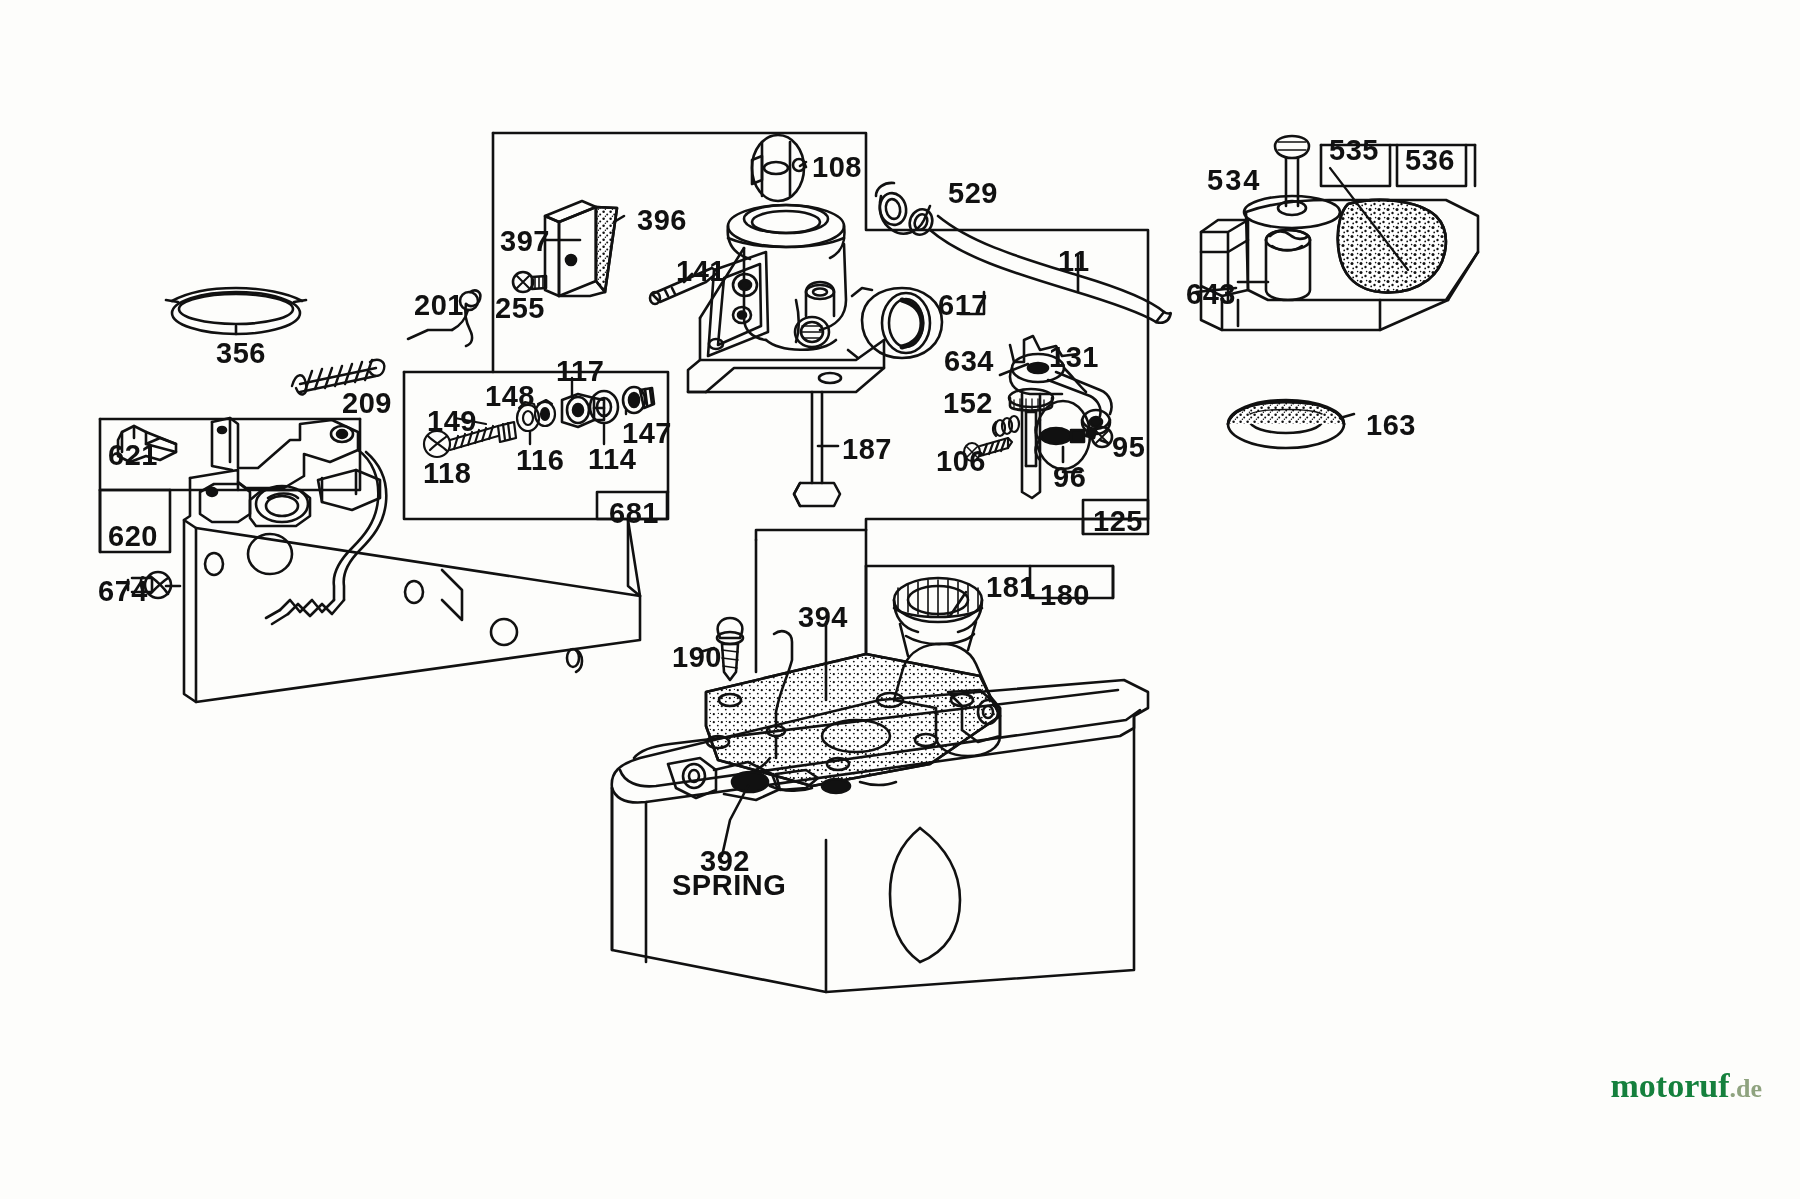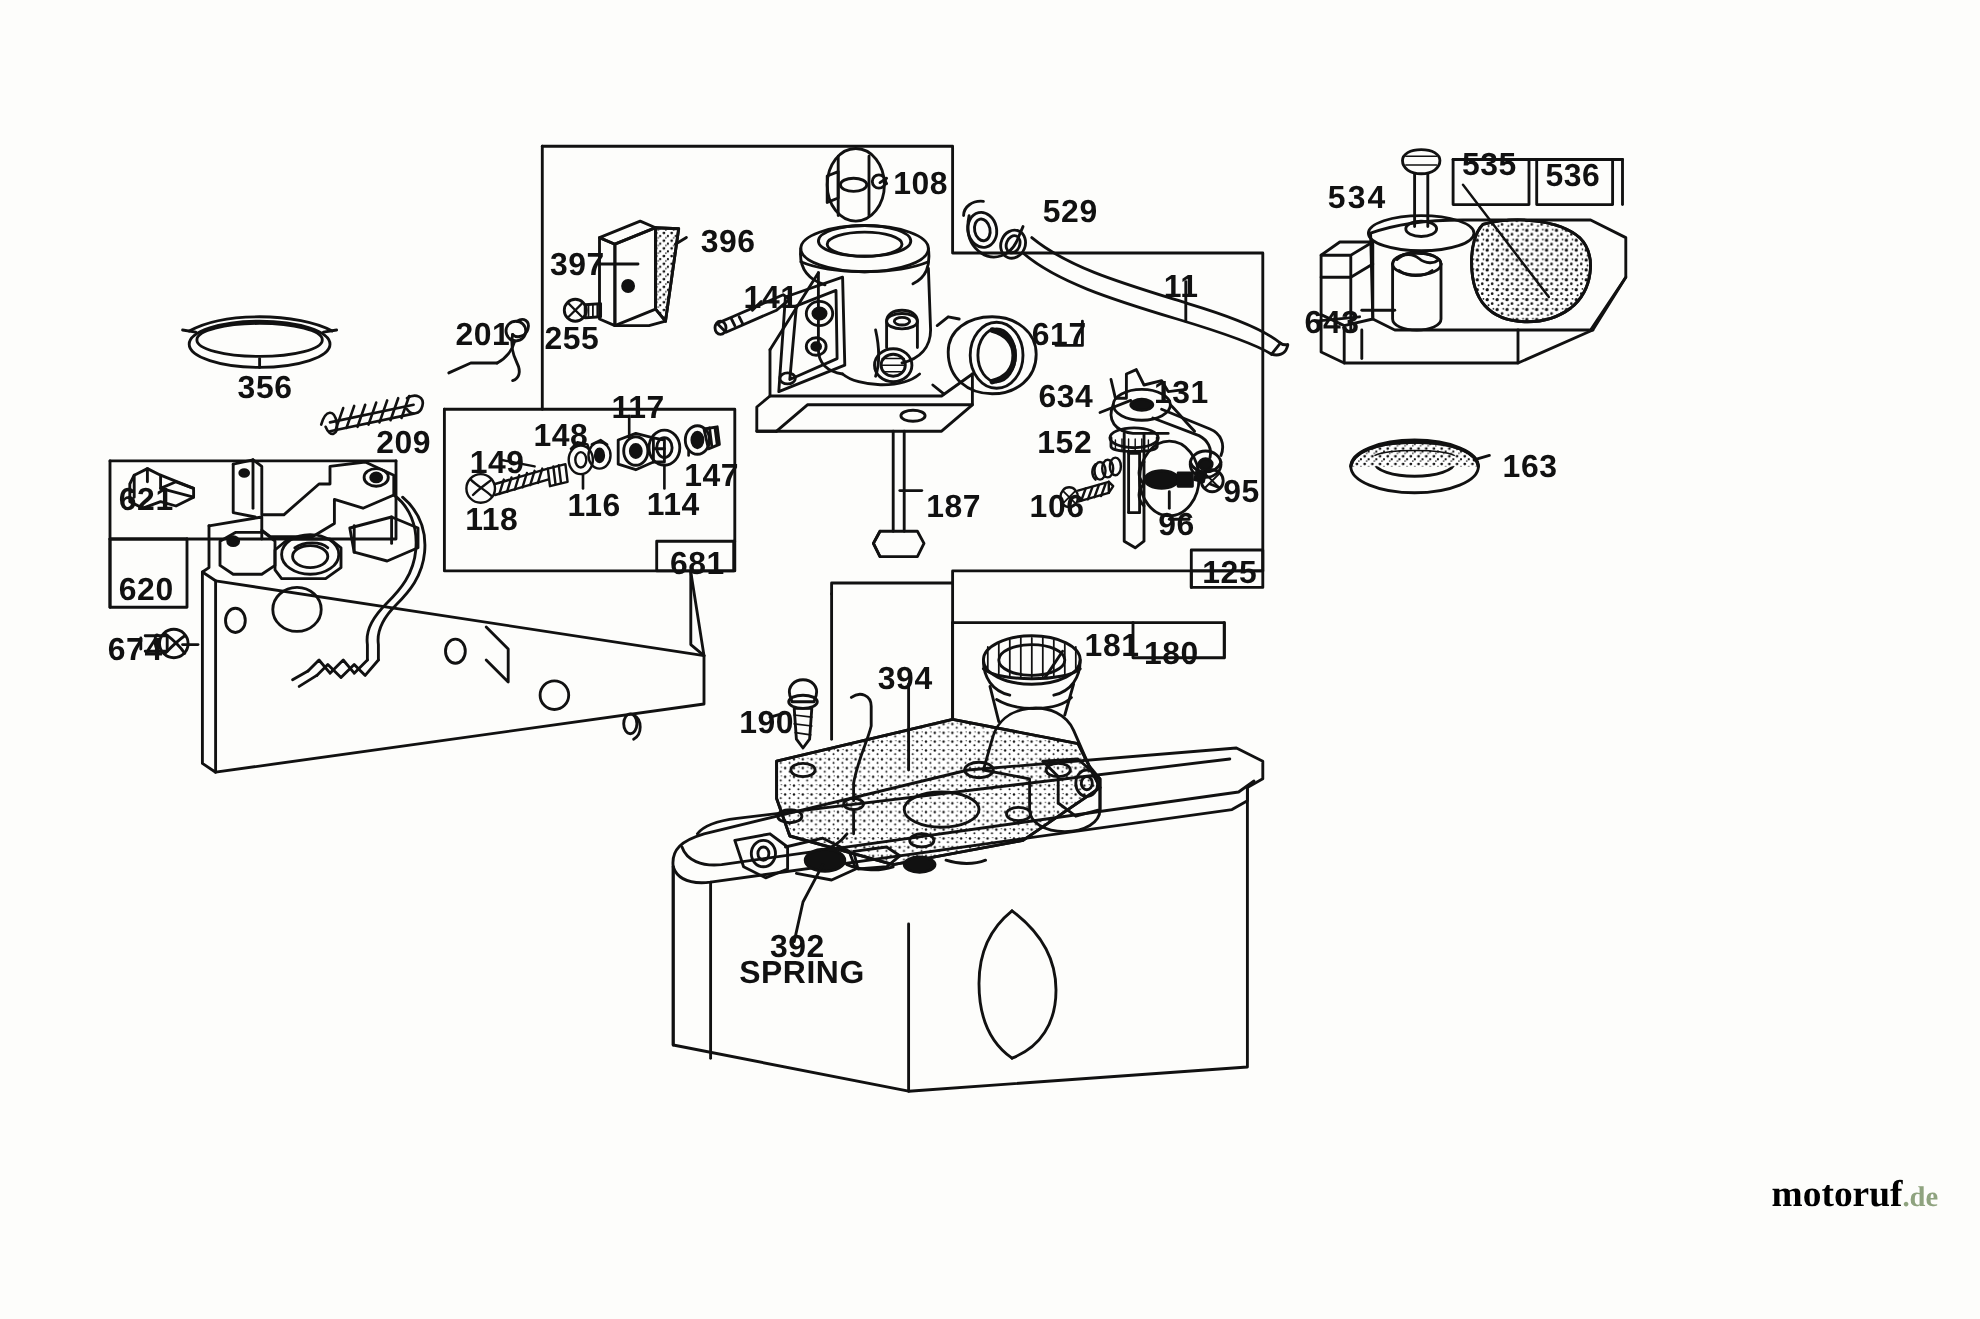--- a/index.html
+++ b/index.html
@@ -6,21 +6,21 @@
   body{width:1800px;height:1199px;position:relative;overflow:hidden;
        font-family:"Liberation Sans",sans-serif;}
   #stage{position:absolute;left:0;top:0;width:1800px;height:1123px;text-align:center;}
   svg#art{position:absolute;left:0;top:0;width:1800px;height:1199px;}
   .lbl{position:absolute;font-family:"Liberation Sans",sans-serif;
        font-weight:700;color:#111;white-space:pre;line-height:1.05;
        letter-spacing:0.5px;}
   .lbl.n{font-size:29px;}
   .wm{position:absolute;right:38px;bottom:18px;font-size:34px;
       font-family:"Liberation Serif",serif;font-weight:700;color:#c8a6a6;}
-  .wm .a{color:#000000;}
+  .wm .a{color:#15803d;}
   .wm .b{color:#8fa37f;font-size:26px;}
 </style>
 </head>
 <body>
 
 <div id="stage">
 
 <svg id="art" viewBox="0 0 1800 1199" xmlns="http://www.w3.org/2000/svg">
   <defs>
     <pattern id="foam" width="7" height="7" patternUnits="userSpaceOnUse">
@@ -524,21 +524,21 @@
 <div class="lbl n" style="left:423px;top:458px;">118</div>
 <div class="lbl n" style="left:609px;top:498px;">681</div>
 <div class="lbl n" style="left:944px;top:346px;">634</div>
 <div class="lbl n" style="left:1049px;top:342px;">131</div>
 <div class="lbl n" style="left:943px;top:388px;">152</div>
 <div class="lbl n" style="left:936px;top:446px;">106</div>
 <div class="lbl n" style="left:1053px;top:462px;">96</div>
 <div class="lbl n" style="left:1112px;top:432px;">95</div>
 <div class="lbl n" style="left:1093px;top:506px;">125</div>
 <div class="lbl n" style="left:1366px;top:410px;">163</div>
-<div class="lbl n" style="left:842px;top:434px;margin-top:12px;">187</div>
+<div class="lbl n" style="left:842px;top:434px;">187</div>
 <div class="lbl n" style="left:108px;top:440px;">621</div>
 <div class="lbl n" style="left:108px;top:521px;">620</div>
 <div class="lbl n" style="left:98px;top:576px;">674</div>
 <div class="lbl n" style="left:672px;top:642px;">190</div>
 <div class="lbl n" style="left:798px;top:602px;">394</div>
 <div class="lbl n" style="left:986px;top:572px;">181</div>
 <div class="lbl n" style="left:1040px;top:580px;">180</div>
 <div class="lbl n" style="left:700px;top:846px;">392</div>
 <div class="lbl n" style="left:672px;top:870px;">SPRING</div>
 

